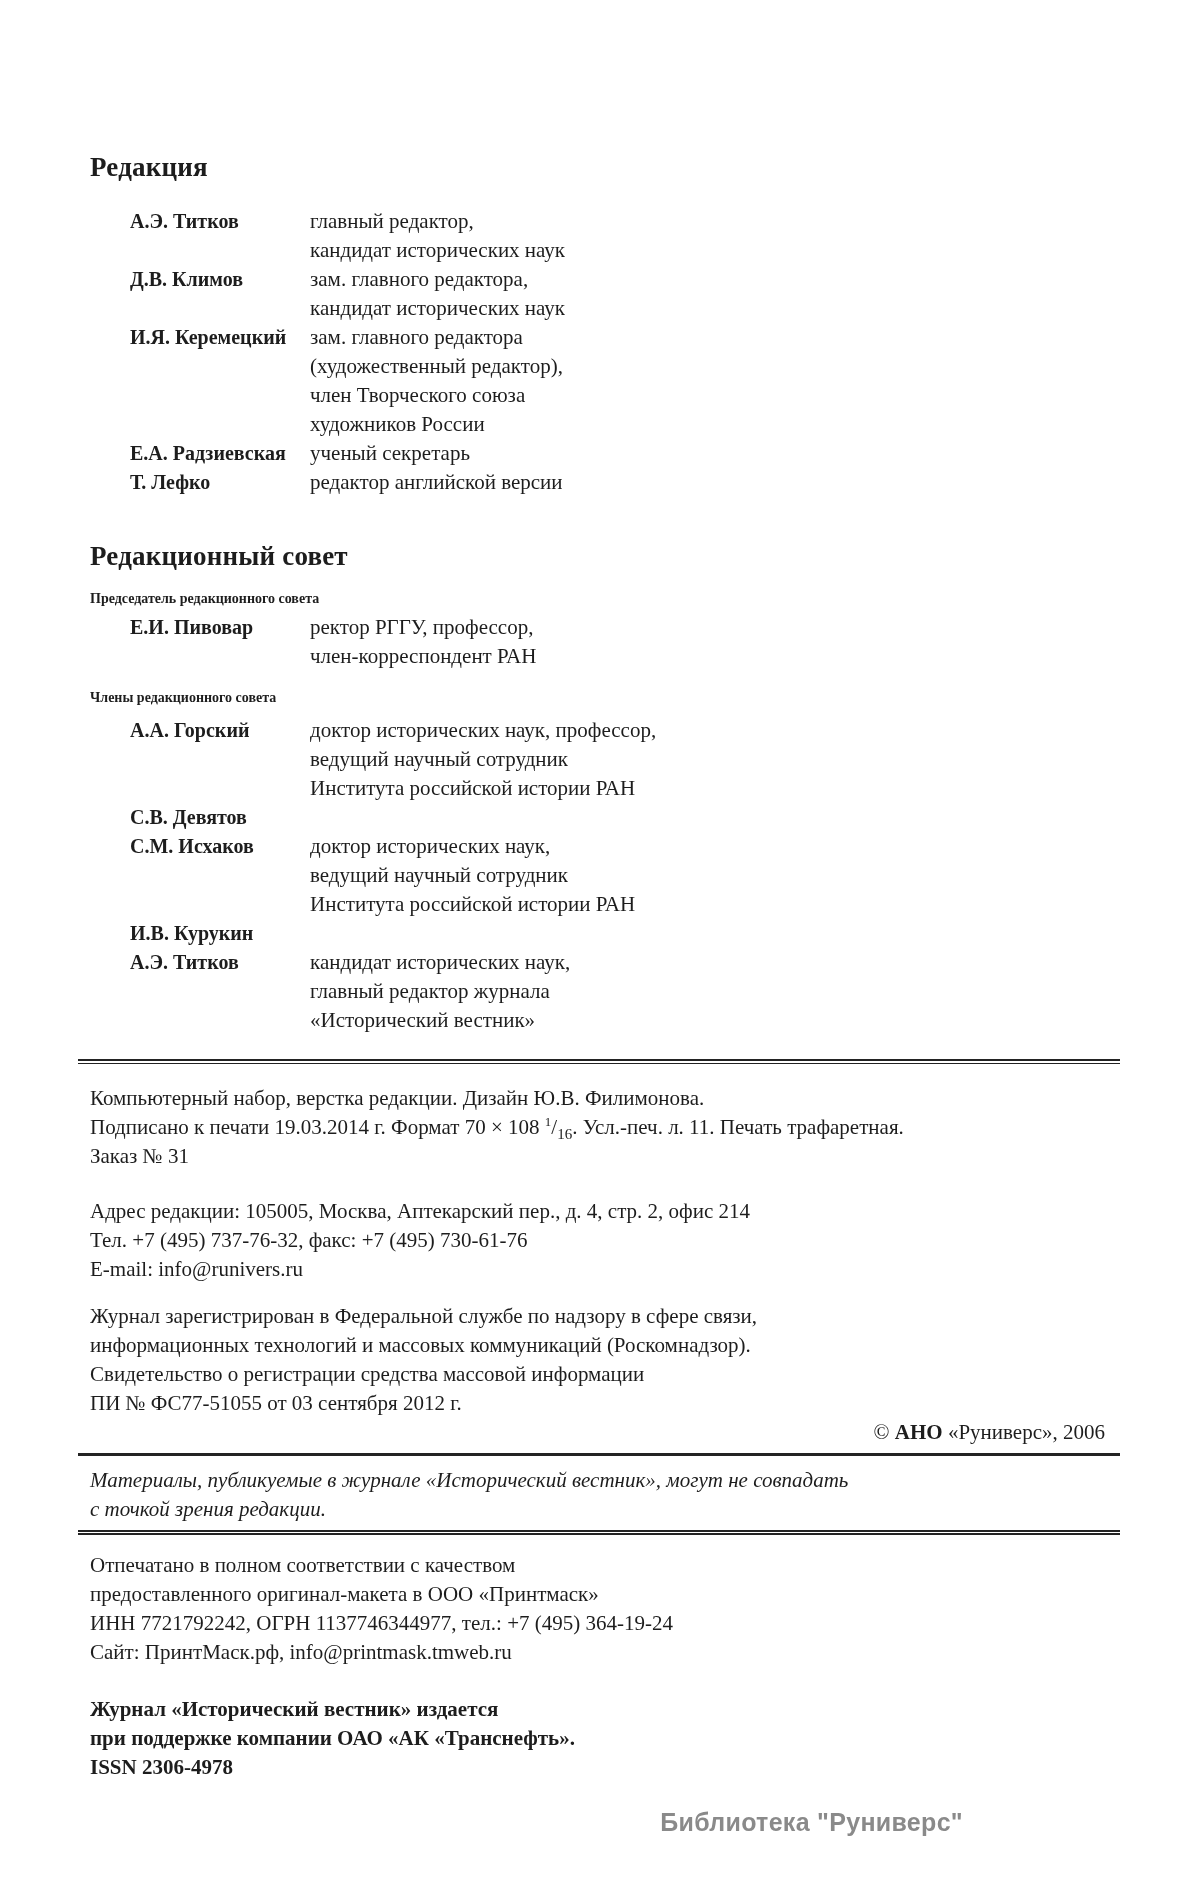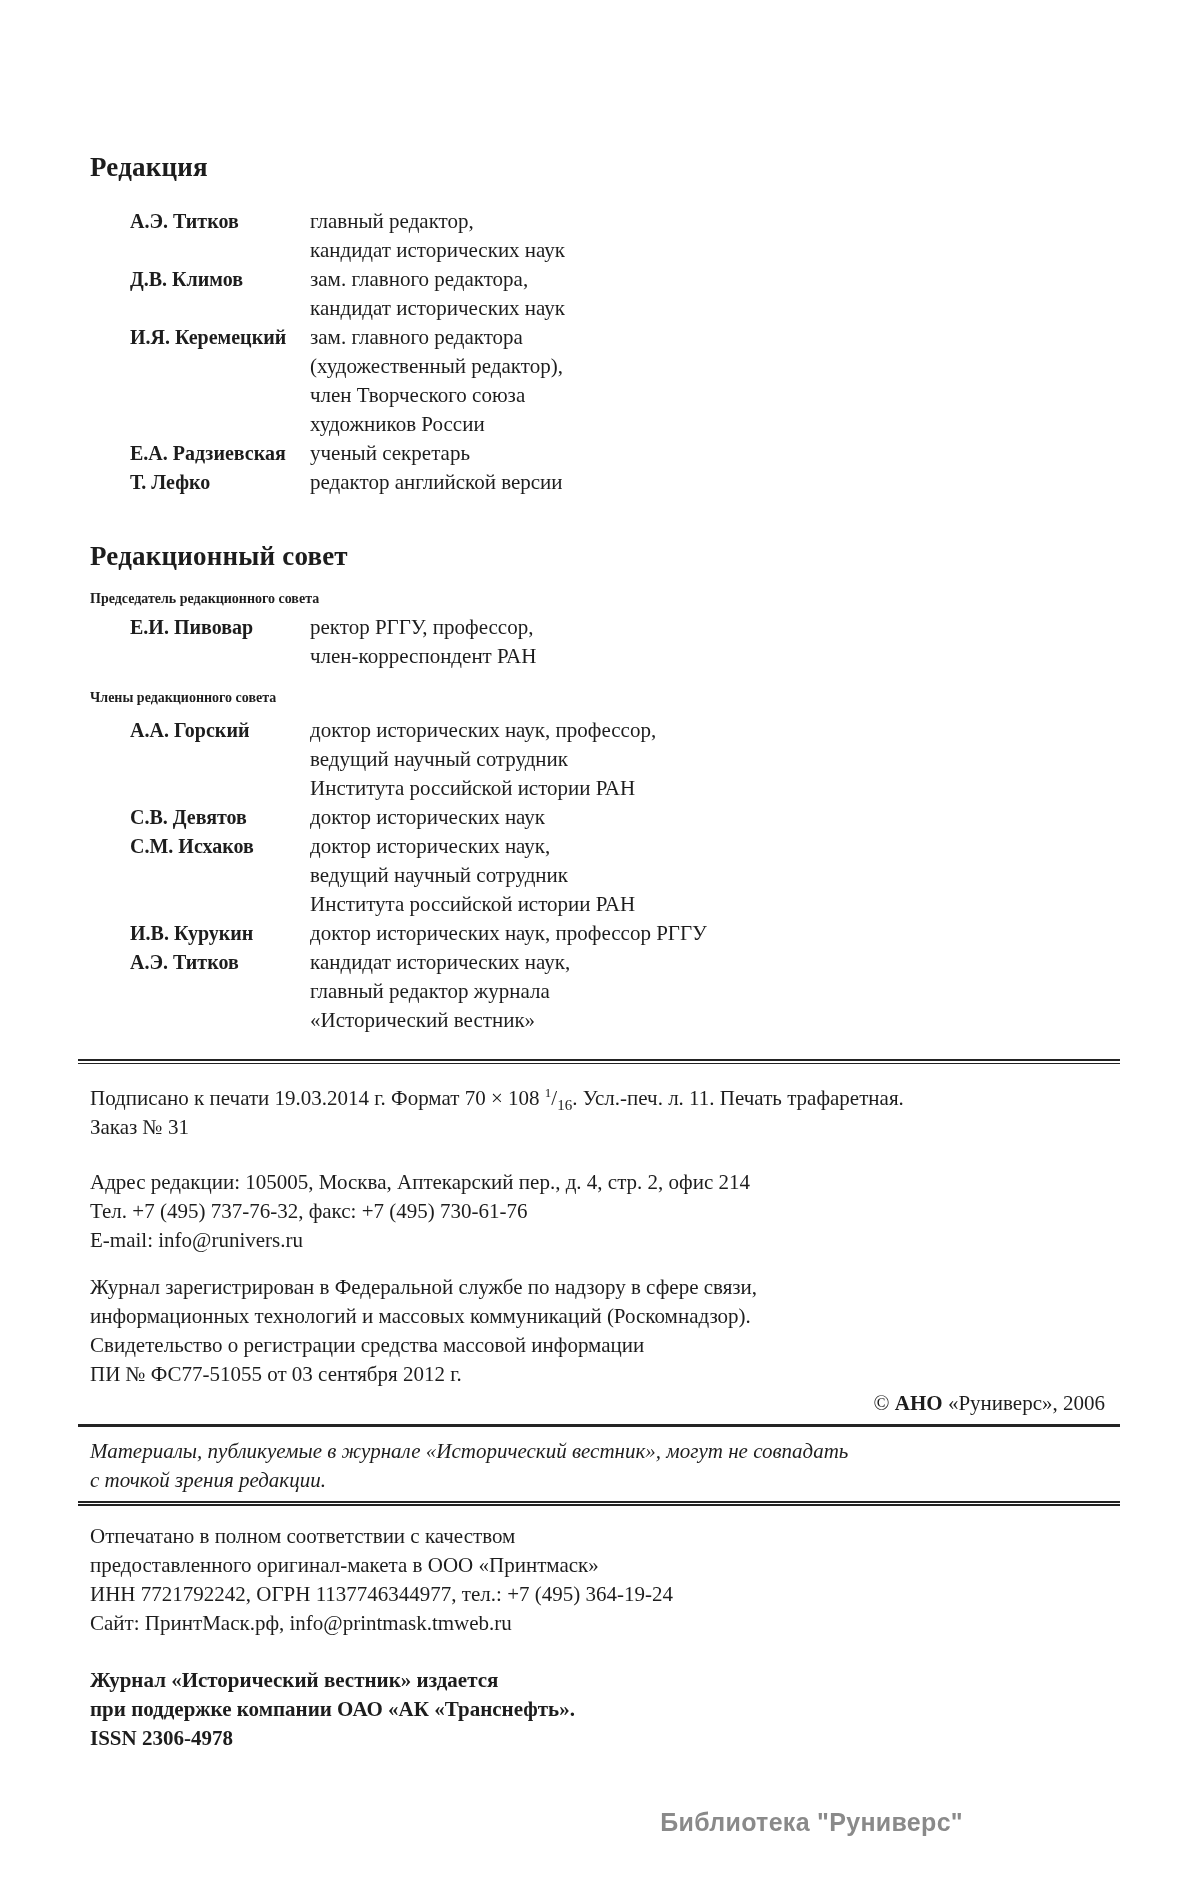--- a/index.html
+++ b/index.html
@@ -116,51 +116,46 @@
       <div class="row">
         <div class="name">А.А. Горский</div>
         <div class="roles">
           <div>доктор исторических наук, профессор,</div>
           <div>ведущий научный сотрудник</div>
           <div>Института российской истории РАН</div>
         </div>
       </div>
       <div class="row">
         <div class="name">С.В. Девятов</div>
-        <div class="roles">
-          <div>доктор исторических наук</div>
-        </div>
       </div>
       <div class="row">
         <div class="name">С.М. Исхаков</div>
         <div class="roles">
           <div>доктор исторических наук,</div>
           <div>ведущий научный сотрудник</div>
           <div>Института российской истории РАН</div>
         </div>
       </div>
       <div class="row">
         <div class="name">И.В. Курукин</div>
-        <div class="roles">
-          <div>доктор исторических наук, профессор РГГУ</div>
-        </div>
       </div>
       <div class="row">
         <div class="name">А.Э. Титков</div>
         <div class="roles">
           <div>кандидат исторических наук,</div>
           <div>главный редактор журнала</div>
           <div>«Исторический вестник»</div>
         </div>
       </div>
     </div>
 
     <div class="rule rule-a"></div>
 
     <div class="txt imprint">
+      <div>Компьютерный набор, верстка редакции. Дизайн Ю.В. Филимонова.</div>
       <div><span>Подписано к печати 19.03.2014 г. Формат 70 × 108 </span><sup>1</sup><span>/</span><sub>16</sub><span>. Усл.-печ. л. 11. Печать трафаретная.</span></div>
       <div>Заказ № 31</div>
     </div>
 
     <div class="txt contacts">
       <div>Адрес редакции: 105005, Москва, Аптекарский пер., д. 4, стр. 2, офис 214</div>
       <div>Тел. +7 (495) 737-76-32, факс: +7 (495) 730-61-76</div>
       <div>E-mail:  info@runivers.ru</div>
     </div>
 

